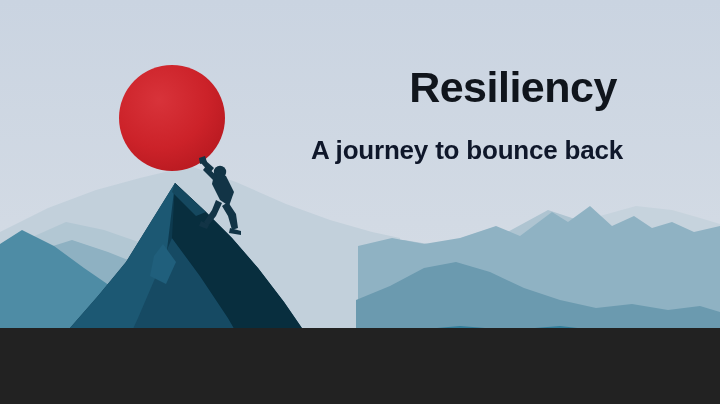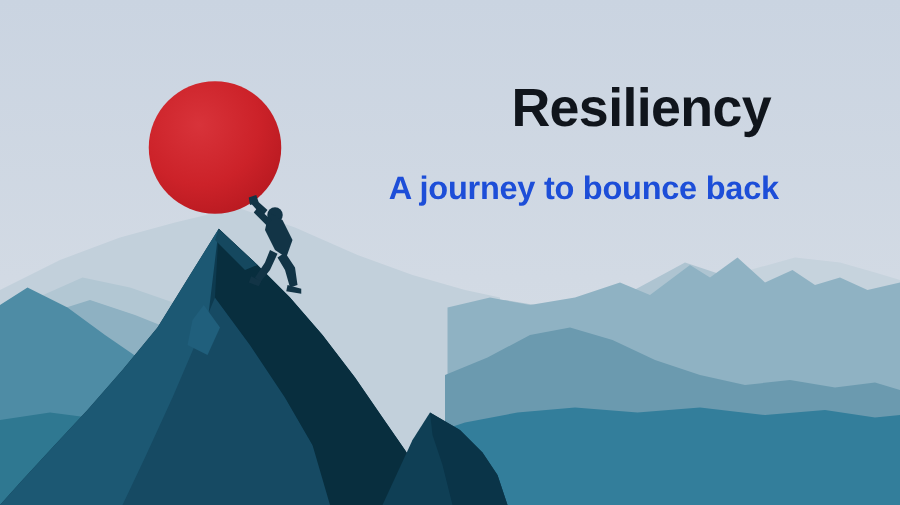--- a/index.html
+++ b/index.html
@@ -1,32 +1,32 @@
 <!DOCTYPE html>
 <html><head>
 <meta charset="utf-8">
 <style>
   html,body{margin:0;padding:0;background:#222;}
   #stage{
-    position:relative;width:720px;height:404px;overflow:hidden;
+    position:relative;width:720px;height:328px;overflow:hidden;
     font-family:"Liberation Sans","DejaVu Sans",sans-serif;
     background:#CFD8E3;
   }
   #scene{position:absolute;inset:0;width:720px;height:404px;display:block;}
   .txtlayer{position:absolute;inset:0;pointer-events:none;}
   #title{
     position:absolute;left:382px;top:66px;width:262px;
     font-size:43px;font-weight:bold;letter-spacing:-0.5px;
     color:#10151C;line-height:1;text-align:center;
     white-space:nowrap;
   }
   #subtitle{
     position:absolute;left:290px;top:137px;width:354px;
     font-size:26px;font-weight:bold;letter-spacing:-0.2px;
-    color:#1d4ed8;line-height:1;text-align:center;
+    color:#0f172a;line-height:1;text-align:center;
     white-space:nowrap;
   }
 </style>
 </head>
 <body>
 
 <div id="stage">
 
   <svg id="scene" viewBox="0 0 720 404" preserveAspectRatio="none">
     <defs>

